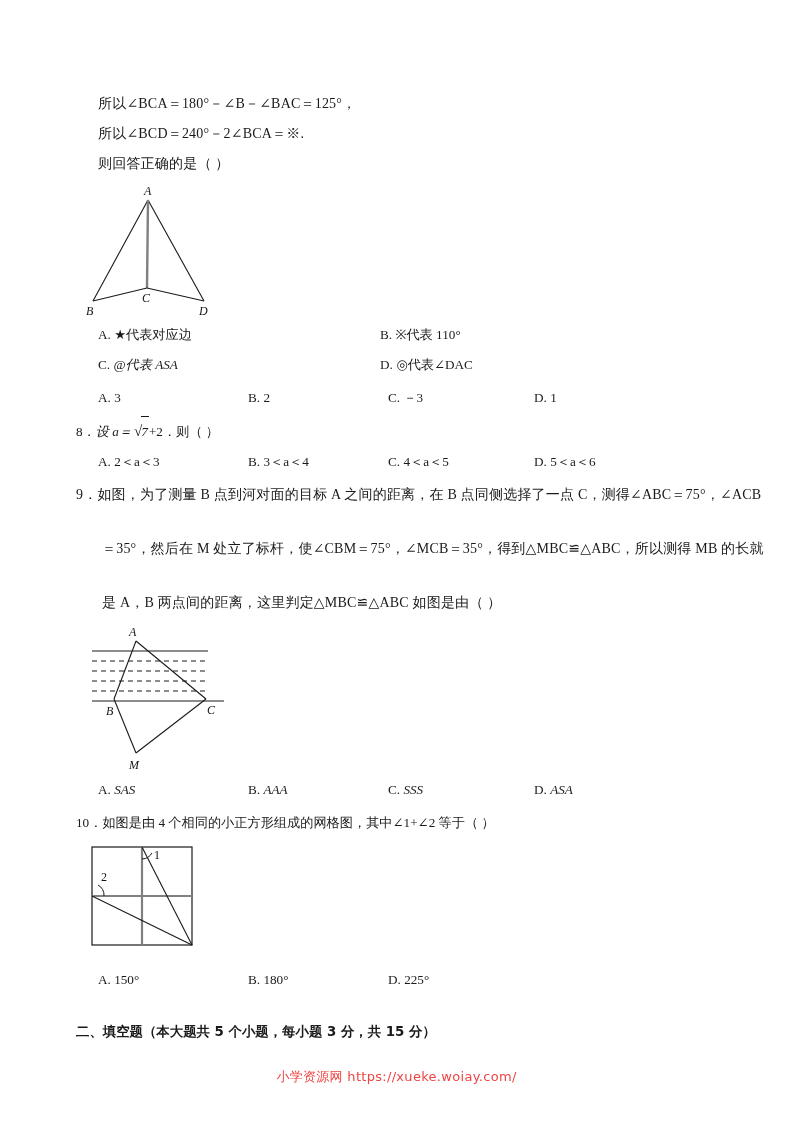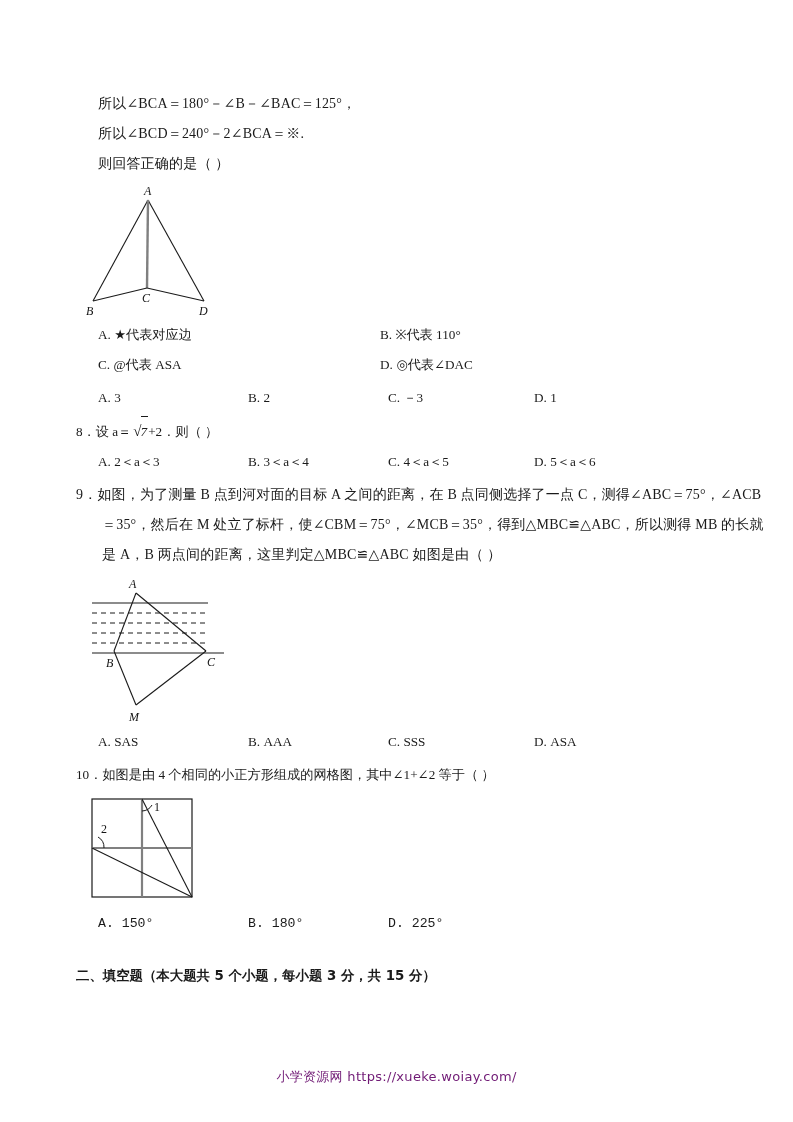--- a/index.html
+++ b/index.html
@@ -29,23 +29,23 @@
   }
 
   
   .line {
     font-size: 14px;
     line-height: 30px;
     white-space: nowrap;
     letter-spacing: 0.2px;
   }
   .indent { padding-left: 22px; }
-  .indent2 { padding-left: 26px; }
-
-  .mi { font-family: "Liberation Serif", serif; }
+  .indent2 { padding-left: 26px; margin-top: 24px; }
+
+  .mi { font-style: italic; font-family: "Liberation Serif", serif; }
 
   
   .qblock { margin-top: 3px; }
   .qstem {
     font-size: 13.2px;
     line-height: 30px;
   }
   .qstem .qnum { }
   .opts {
     display: flex;
@@ -95,21 +95,21 @@
 
   
   .watermark {
     position: absolute;
     left: 0;
     top: 1068px;
     width: 793px;
     text-align: center;
     font-family: "DejaVu Sans", "Liberation Sans", sans-serif;
     font-size: 13px;
-    color: #701a75;
+    color: #ef4444;
     letter-spacing: 0.3px;
   }
 </style>
 </head>
 <body>
 
 <div class="page">
   <div class="content">
 
     <div class="qblock">
@@ -265,21 +265,21 @@
 
           <line x1="8" y1="55" x2="108" y2="104" stroke="#1a1a1a" stroke-width="1.1"></line>
 
           <path d="M 58 18 A 12 12 0 0 0 68 12" fill="none" stroke="#1a1a1a" stroke-width="1"></path>
           <path d="M 20 55 A 12 12 0 0 0 14 44" fill="none" stroke="#1a1a1a" stroke-width="1"></path>
           <text class="figlabel-up" x="70" y="18">1</text>
           <text class="figlabel-up" x="17" y="40">2</text>
         </svg>
       </div>
 
-      <div class="opts" style="margin-top:6px;font-family:Liberation Mono, monospace;">
+      <div class="opts" style="margin-top:14px;">
         <div class="opt w1">
           <span>A.</span>
           <span>150°</span>
         </div>
         <div class="opt w2">
           <span>B.</span>
           <span>180°</span>
         </div>
         <div class="opt">
           <span>D.</span>

